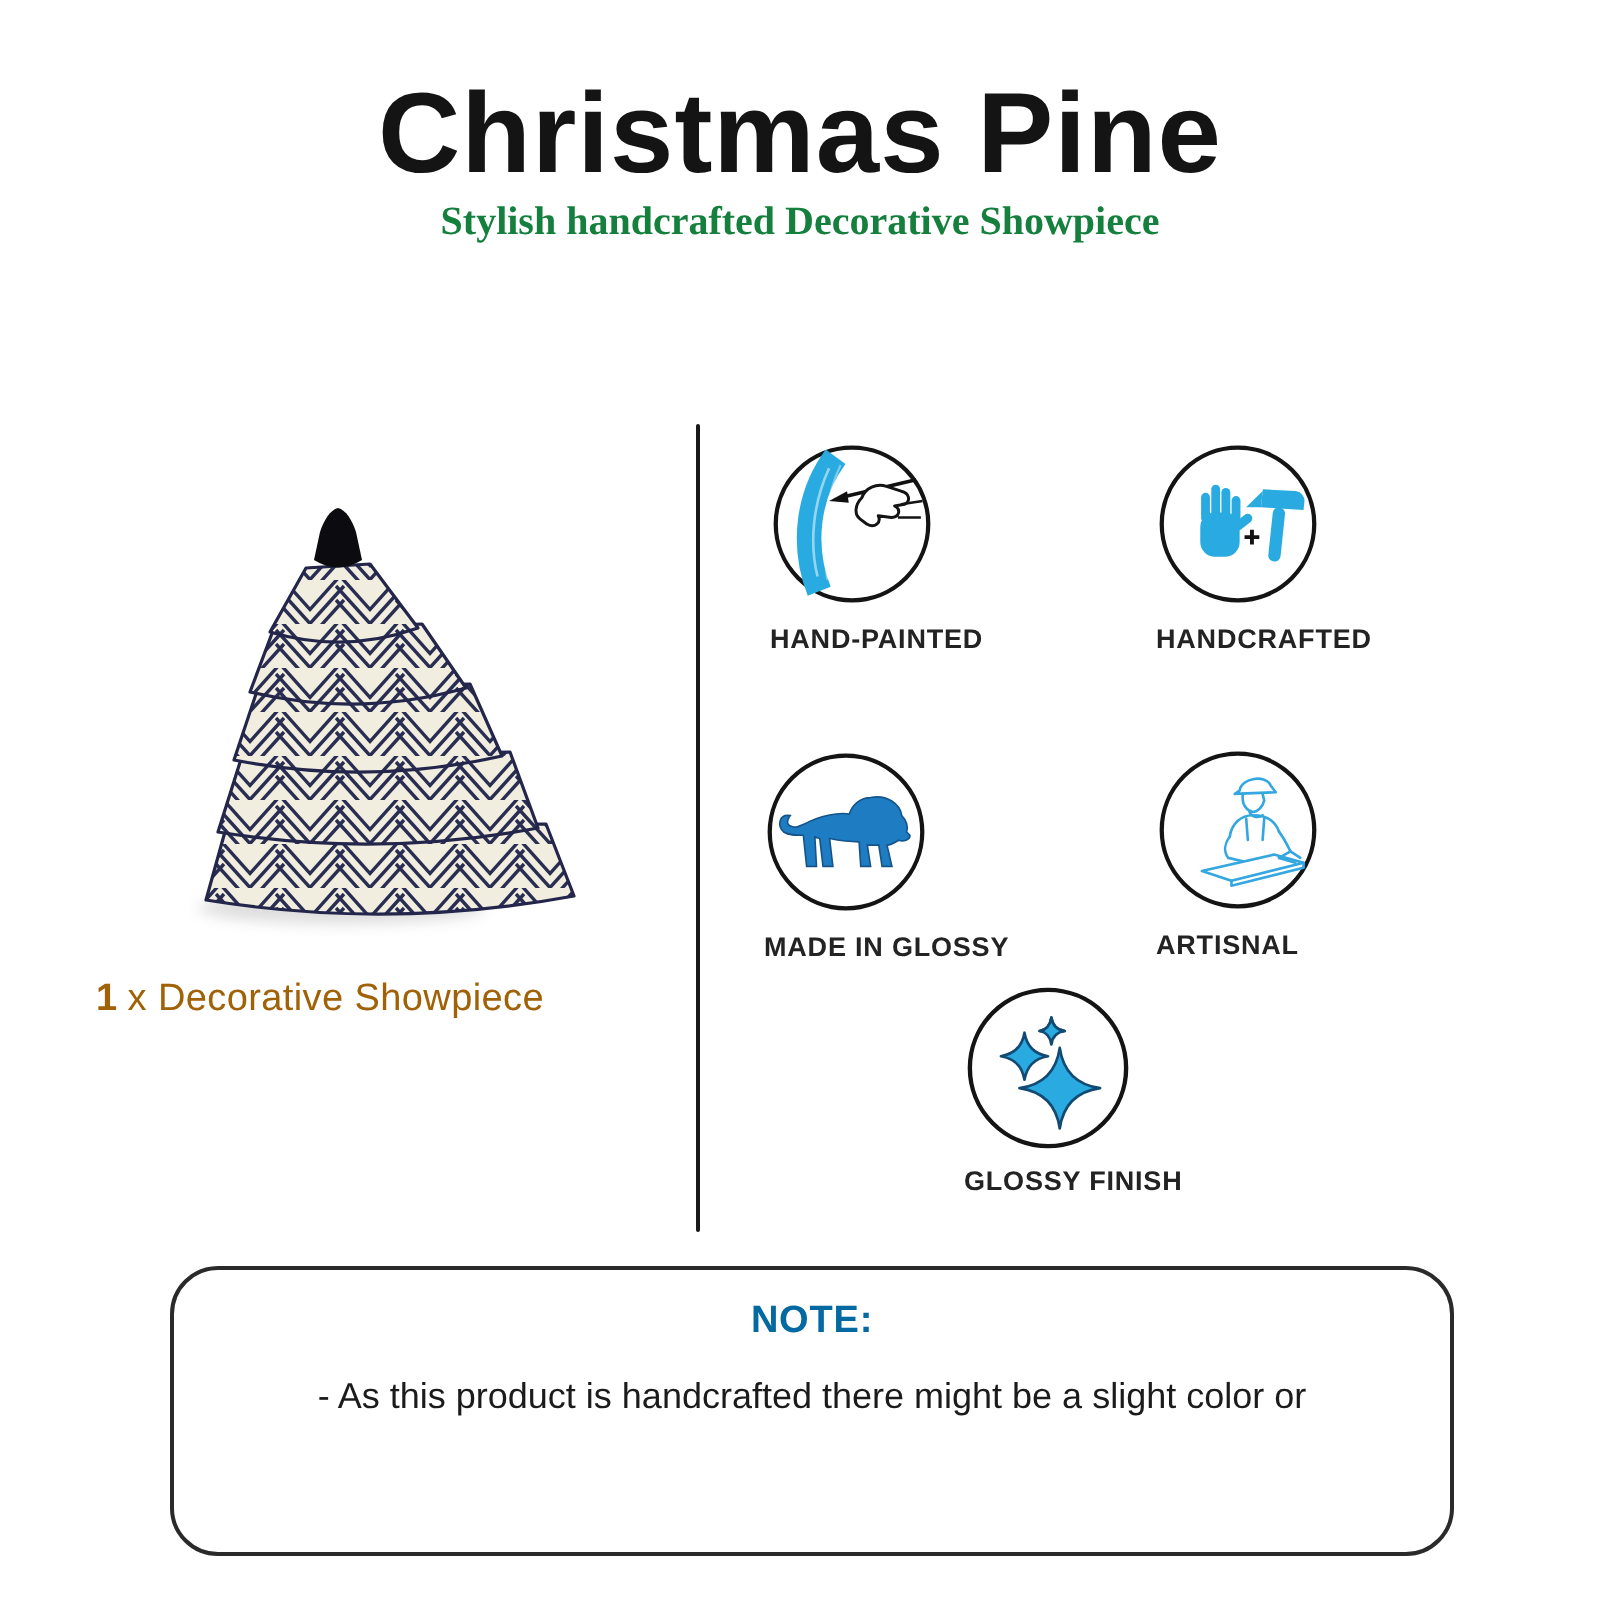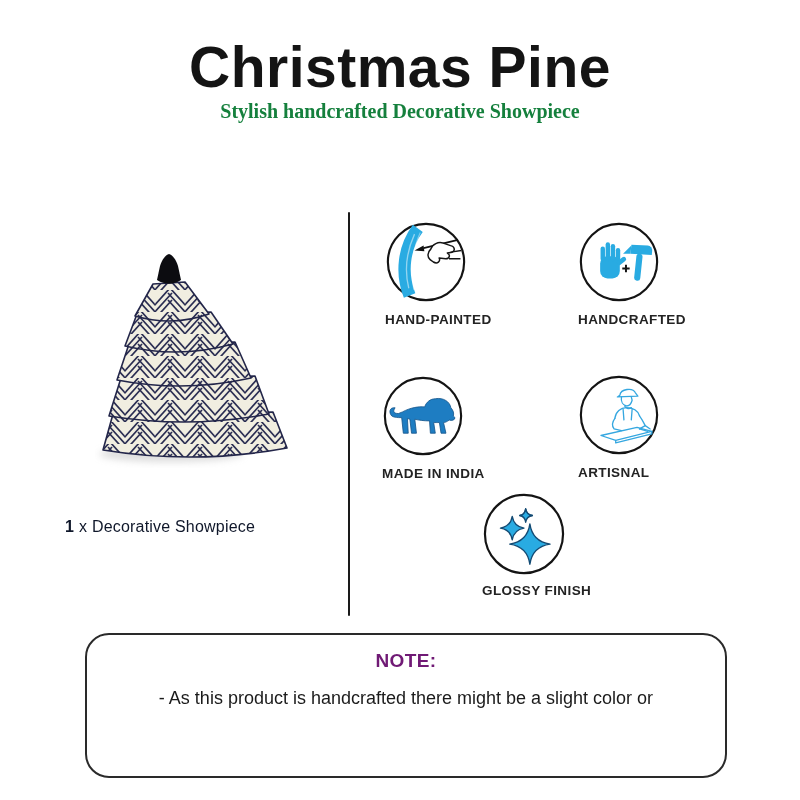--- a/index.html
+++ b/index.html
@@ -9,39 +9,39 @@
   .title{position:absolute;top:34px;left:0;right:0;text-align:center;
          font-size:57px;font-weight:800;letter-spacing:.5px;color:#141414;}
   .subtitle{position:absolute;top:100px;left:0;right:0;text-align:center;
          font-family:"Liberation Serif",serif;font-weight:700;font-size:20px;color:#15803d;}
 
   .divider{position:absolute;left:348px;top:212px;width:2px;height:404px;
          background:#1a1a1a;border-radius:2px;}
 
   .product-photo{position:absolute;left:95px;top:246px;width:200px;height:222px;}
 
-  .caption{position:absolute;left:10px;top:518px;width:300px;text-align:center;
-         font-size:16px;color:#0f172a;letter-spacing:.2px;}
+  .caption{position:absolute;left:10px;top:489px;width:300px;text-align:center;
+         font-size:19px;color:#a16207;letter-spacing:.2px;}
   .caption .qty{font-weight:700;margin-right:5px;}
 
   .feature{position:absolute;width:170px;display:flex;flex-direction:column;
          gap:9px;}
   .feature .ring{width:82px;height:82px;display:block;}
   .feature .flabel{font-size:13.5px;font-weight:600;letter-spacing:.4px;color:#232323;
          white-space:nowrap;}
   .f-hp{left:385px;top:221px;}
   .f-hc{left:578px;top:221px;}
   .f-mii{left:382px;top:375px;}
   .f-art{left:578px;top:374px;}
   .f-gf{left:482px;top:492px;}
 
   .note-box{position:absolute;left:85px;top:633px;width:642px;height:145px;
          border:2px solid #2a2a2a;border-radius:24px;box-sizing:border-box;
          background:#ffffff;text-align:center;}
-  .note-heading{margin-top:15px;font-size:19px;font-weight:700;color:#701a75;letter-spacing:.4px;}
+  .note-heading{margin-top:15px;font-size:19px;font-weight:700;color:#0369a1;letter-spacing:.4px;}
   .note-body{margin-top:12px;font-size:18px;font-weight:500;line-height:1.6;color:#1b1b1b;}
 </style>
 </head>
 <body>
 
 <div class="canvas">
 
   <div class="title">Christmas Pine</div>
   <div class="subtitle">Stylish handcrafted Decorative Showpiece</div>
 
@@ -120,21 +120,21 @@
     <span class="flabel">HANDCRAFTED</span>
   </div>
 
   <div class="feature f-mii">
     <span class="ring">
       <svg viewBox="0 0 100 100" width="82" height="82">
         <circle cx="50" cy="50" r="46.5" fill="#fff" stroke="#141414" stroke-width="2.6"></circle>
         <path d="M12,50 C8,46 9,39 16,40 C13,44 14,47 20,47 L25,45 C34,40 45,38 52,39 C54,33 59,29 65,29 C75,27 83,33 84,40 C87,43 88,47 87,50 L89,52 C89,55 85,56 82,55 C79,57 77,58 75,58 L78,71 L72,71 L70,58 C67,58 65,58 63,58 L65,71 L59,71 L58,56 C51,56 45,55 40,54 L42,71 L36,71 L34,54 L31,53 L32,71 L26,71 L24,52 C19,52 15,52 12,50 Z" fill="#1e7dc2" stroke="#15548b" stroke-width="1"></path>
       </svg>
     </span>
-    <span class="flabel">MADE IN INDIA</span>
+    <span class="flabel">MADE IN GLOSSY</span>
   </div>
 
   <div class="feature f-art">
     <span class="ring">
       <svg viewBox="0 0 100 100" width="82" height="82">
         <circle cx="50" cy="50" r="46.5" fill="#fff" stroke="#141414" stroke-width="2.6"></circle>
         <g fill="none" stroke="#35a7e0" stroke-width="1.6" stroke-linecap="round" stroke-linejoin="round">
           <path d="M51,26 C52,18 67,16 70,23 L73,27 L48,28 Z"></path>
           <path d="M53,28 C52,34 55,38 59,39 C62,39 65,36 66,32 L65,28"></path>
           <path d="M57,39 C58,42 62,43 65,41"></path>

